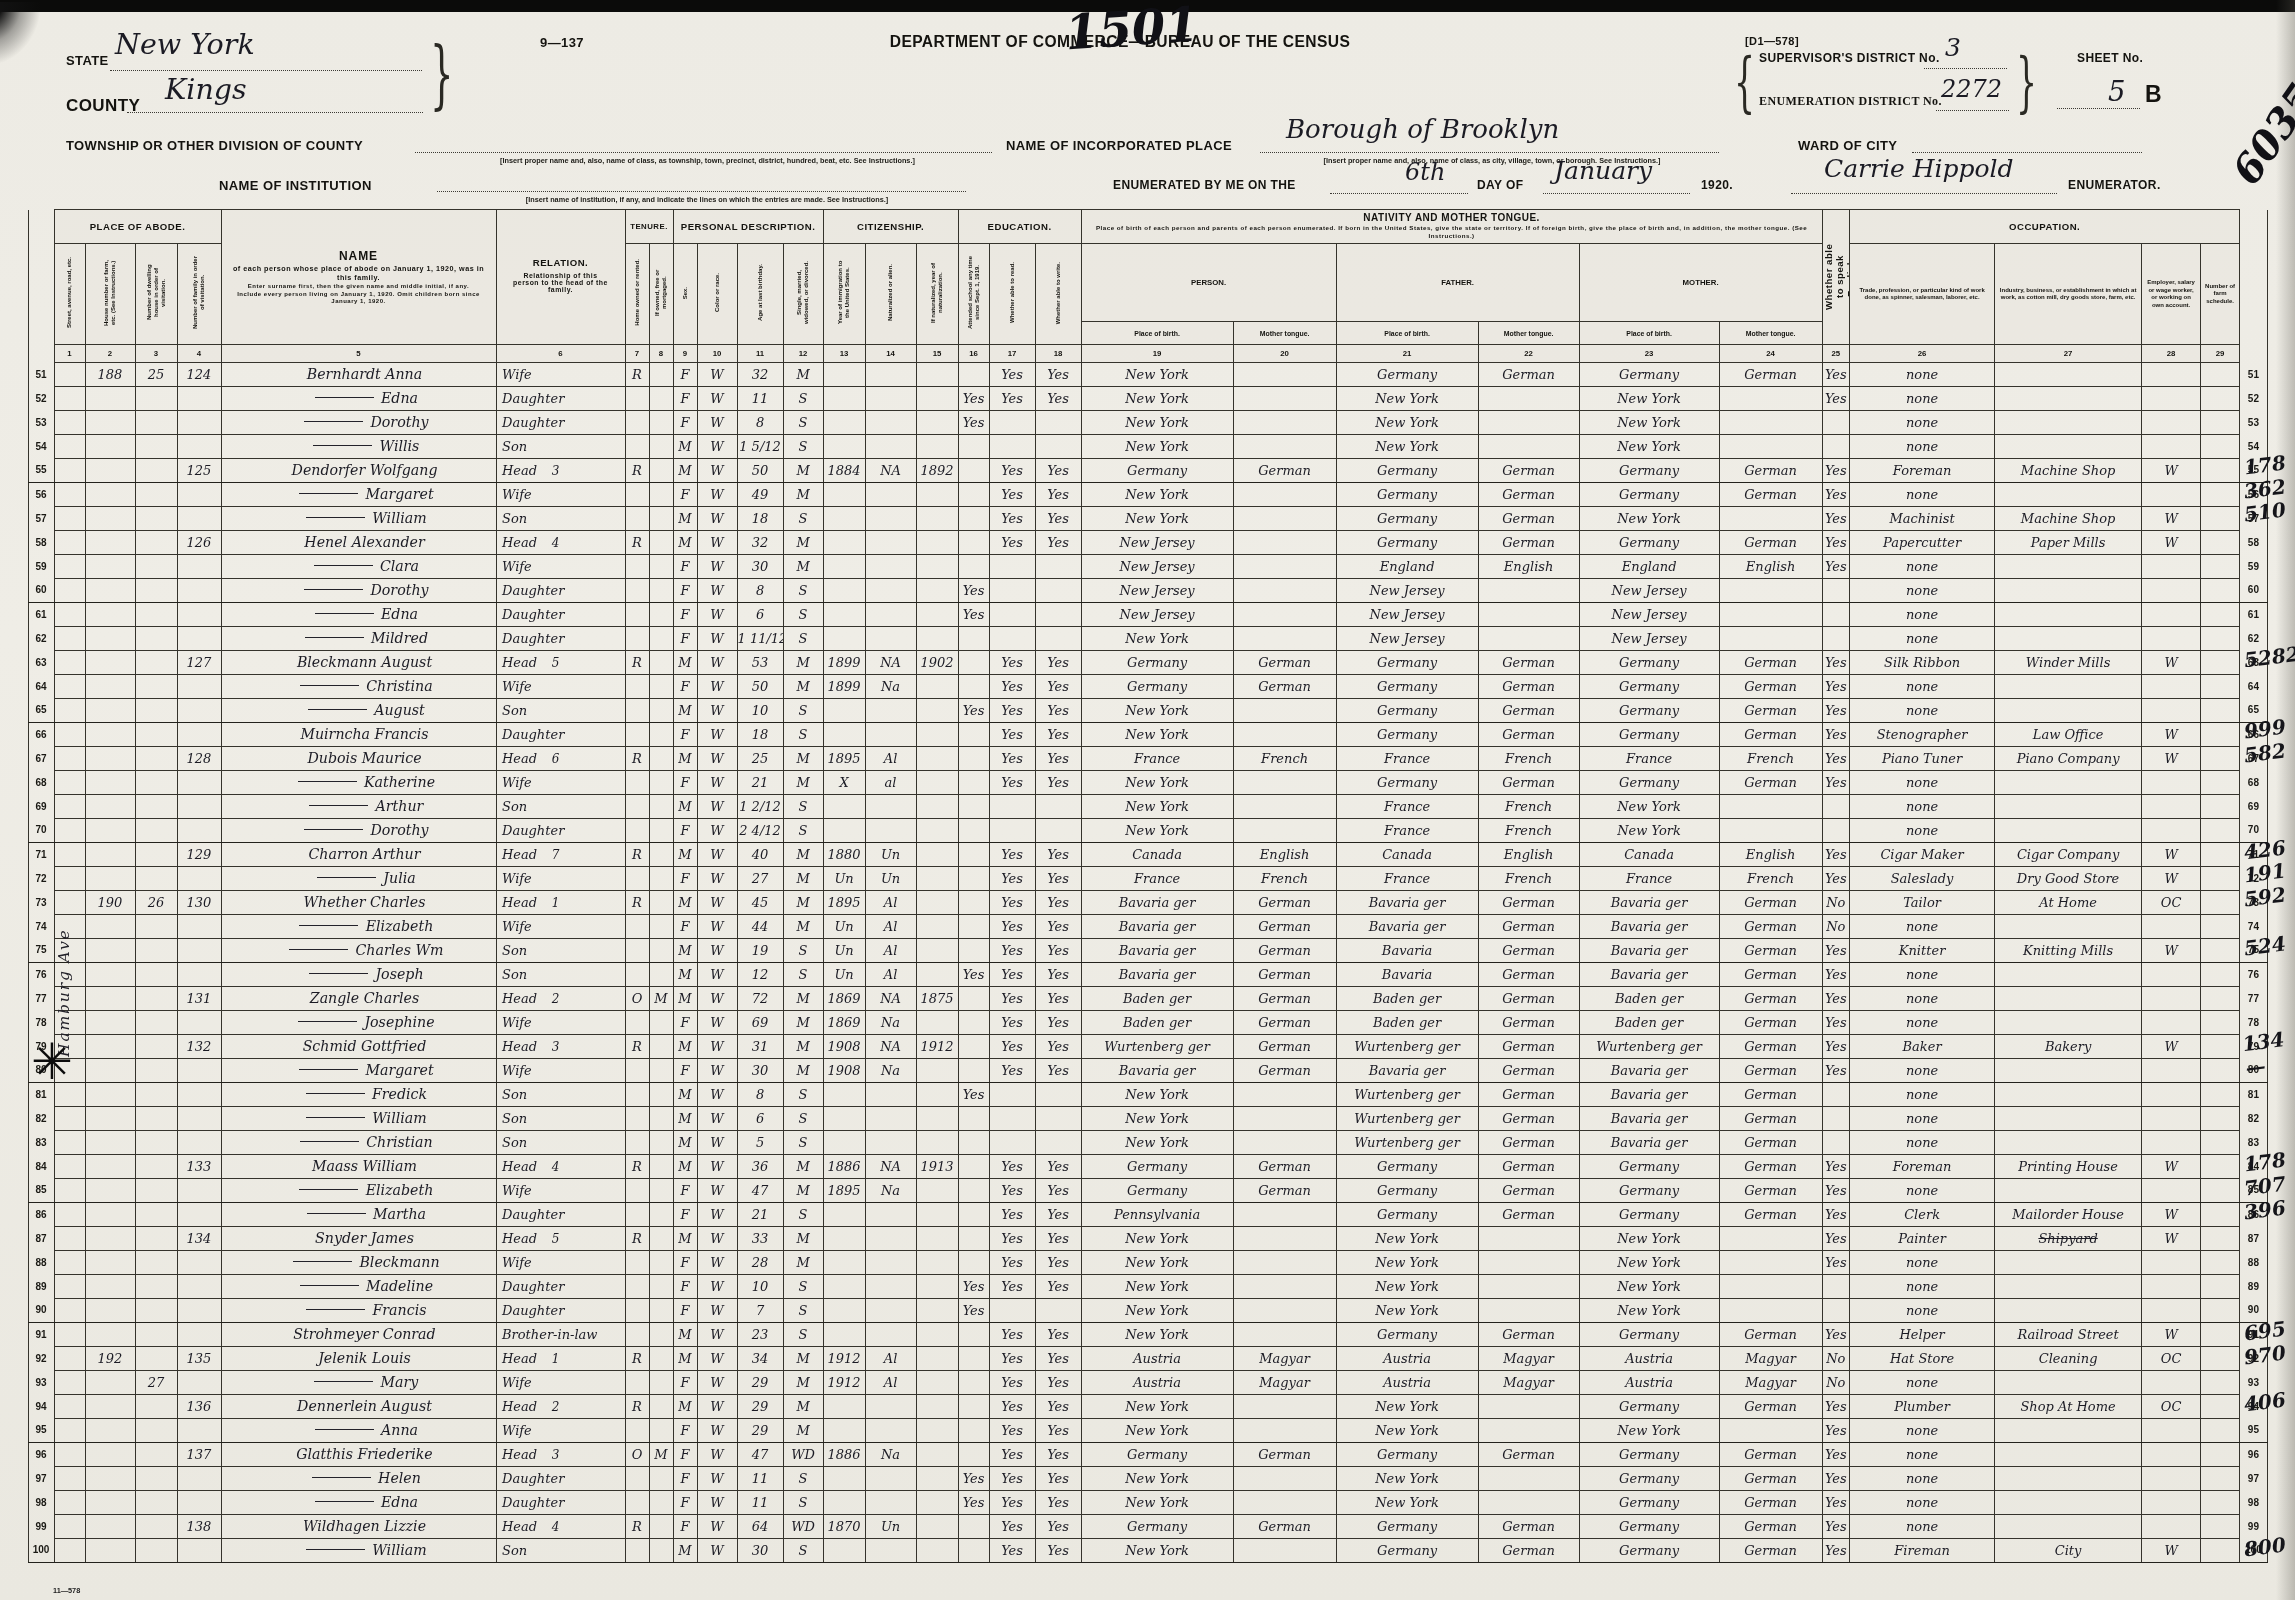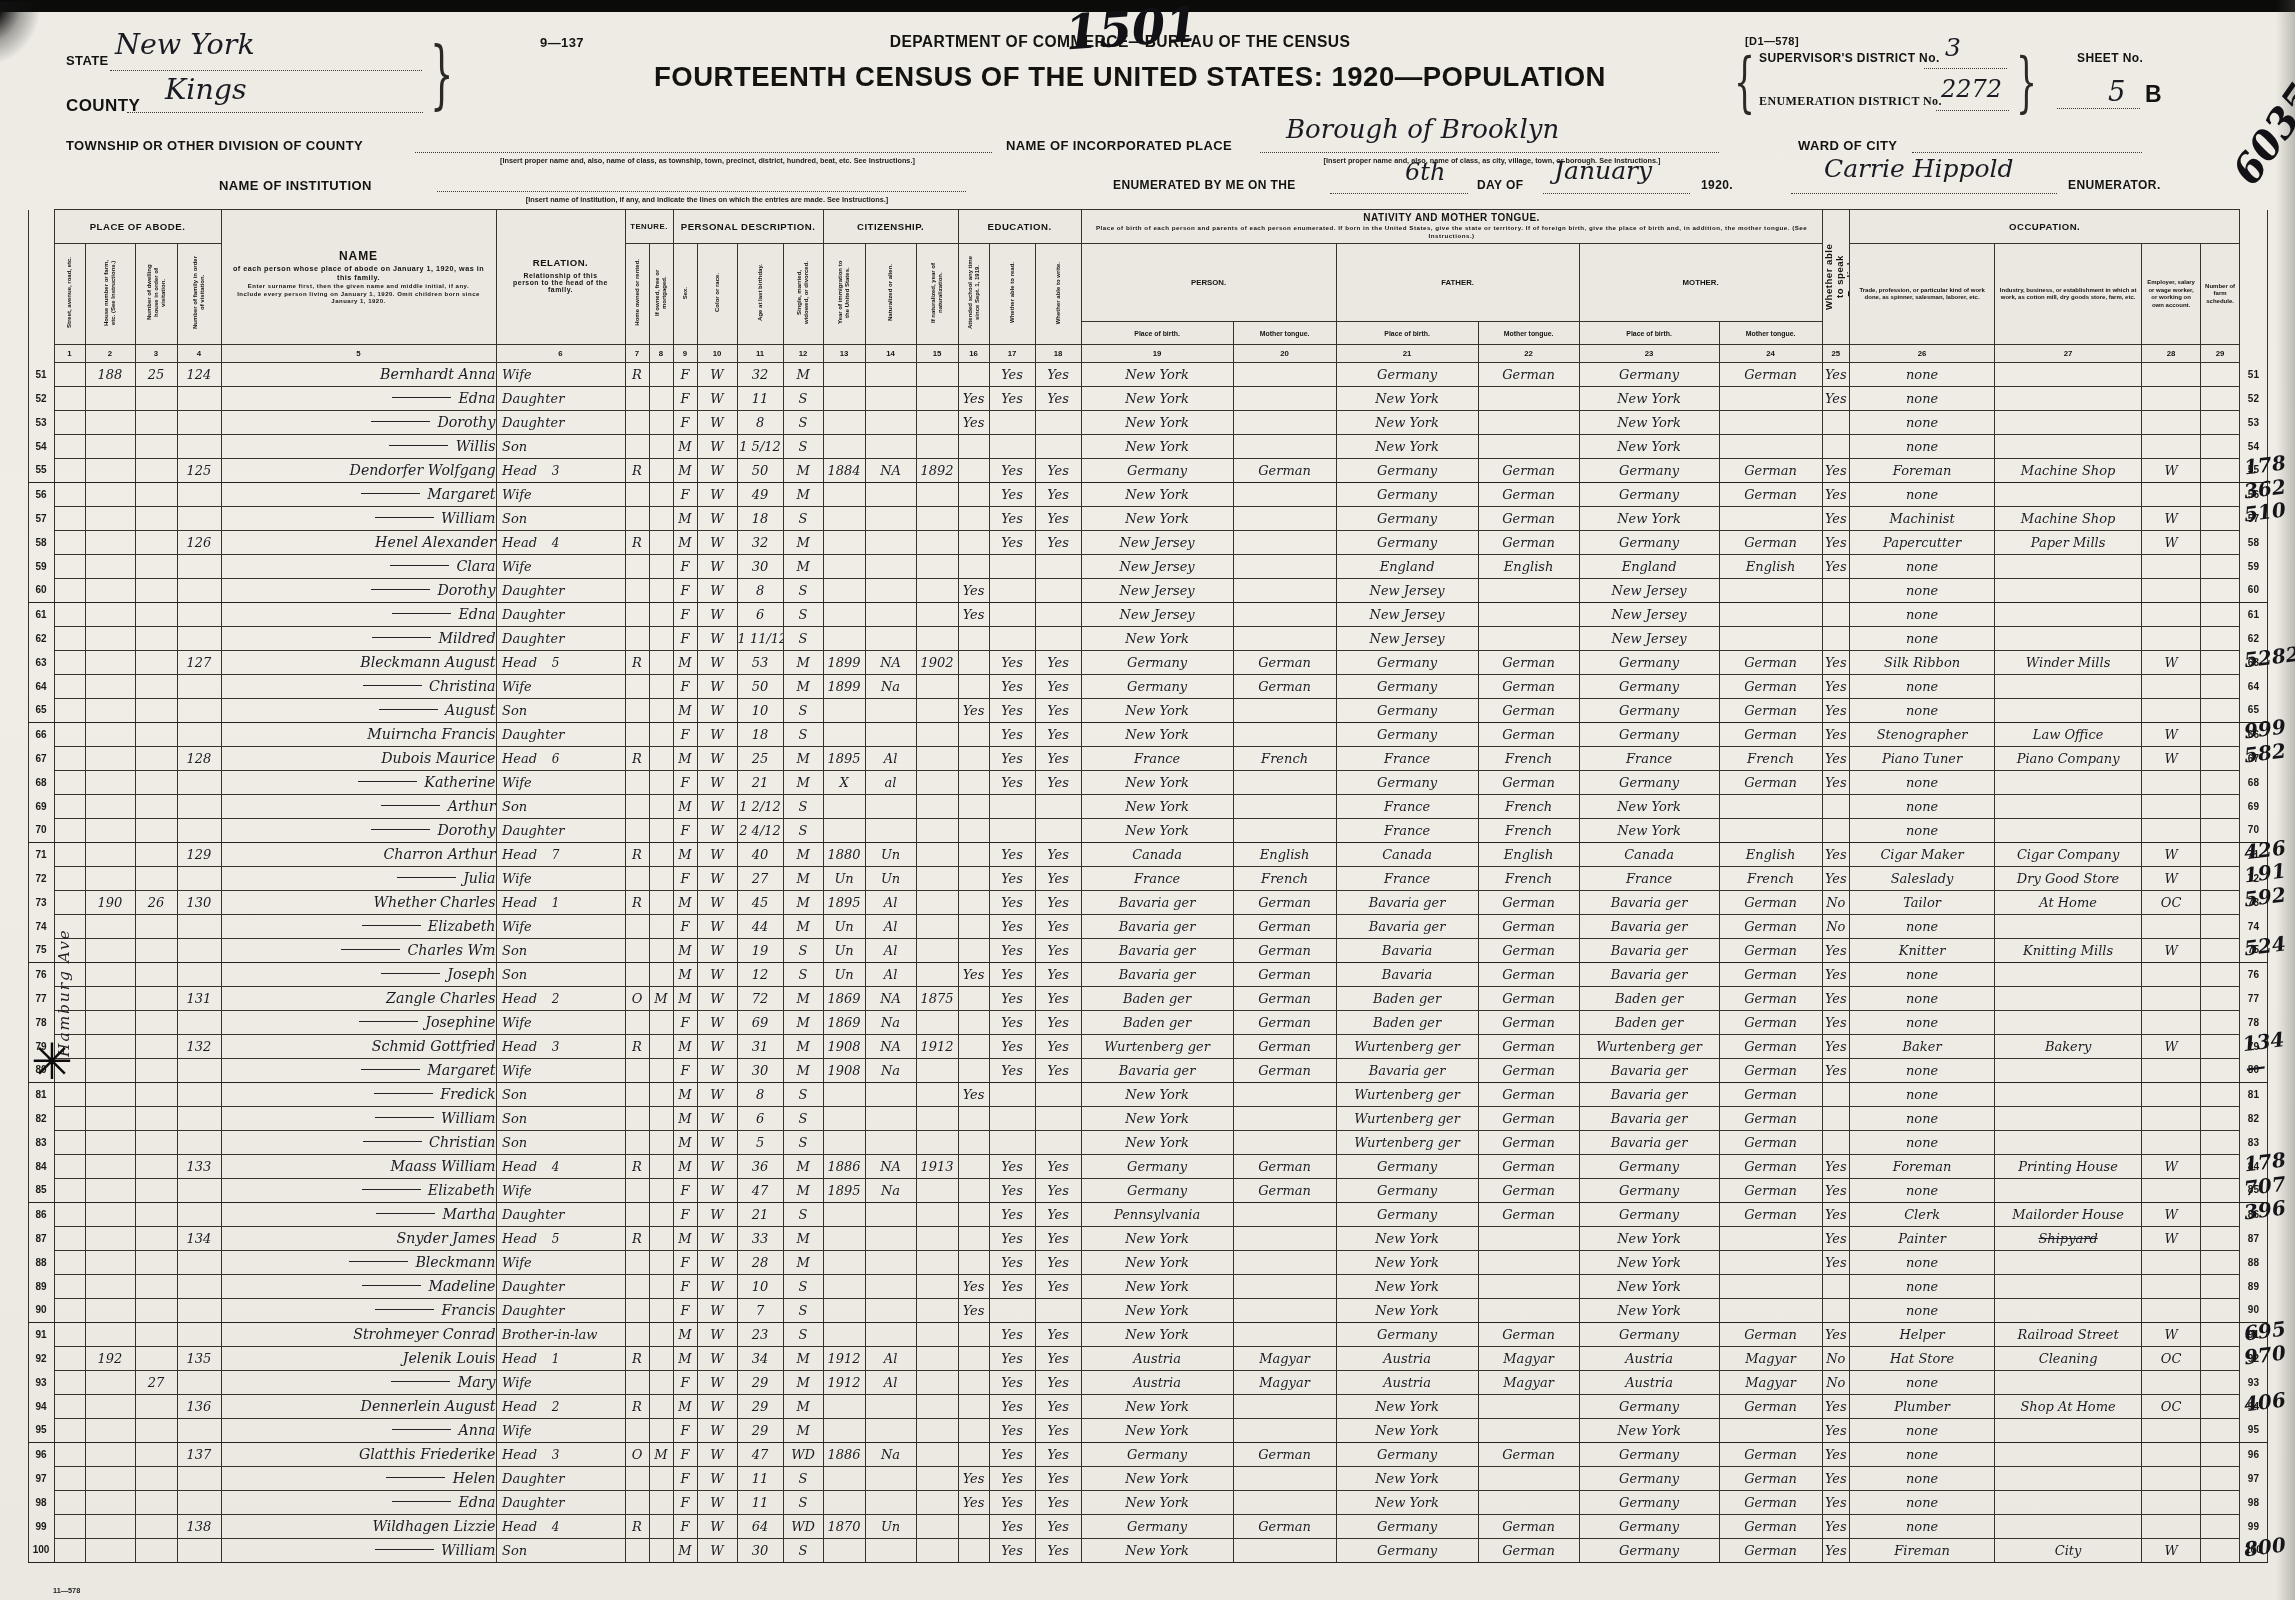--- a/index.html
+++ b/index.html
@@ -29,21 +29,21 @@
   td.rnc{font-family:"Liberation Sans",sans-serif;font-weight:bold;font-size:10px;text-align:center;color:#1a1914;}
   .name-h div.t1{font-size:12px;font-weight:bold;letter-spacing:0.9px;}
   .name-h div.t2{font-size:7.2px;font-weight:bold;white-space:normal;line-height:1.3;padding:0.9px 5.5px;}
   .name-h div.t3{font-size:6px;font-weight:bold;white-space:normal;line-height:1.2;padding:0 7.3px;}
   .nat-desc{font-size:6.2px;font-weight:bold;white-space:normal;line-height:1.25;padding:0.9px 9.2px;}
   .occ-sub{white-space:normal;padding:0 3.7px;}
   tbody tr{height:24px;}
   tbody td{text-align:center;vertical-align:middle;}
   tbody tr.r5 td{border-bottom:1.5px solid #23221c;}
   td .hw{font-size:13px;}
-  td.name-cell{text-align:right;padding-left:12px;}
+  td.name-cell{text-align:center;padding-left:12px;}
   td.name-cell .hw{font-size:14.2px;}
   td.left{text-align:left;padding-left:5.5px;margin-top:19px;}
   .ditto{display:inline-block;width:59px;height:0.9px;border-bottom:1.6px solid #23222a;margin:0 7.3px 3.7px 3.7px;vertical-align:middle;}
   .seq{font-family:"DejaVu Serif",serif;font-style:italic;font-size:12px;margin-left:14.7px;color:#1b1b24;}
   .strike{text-decoration:line-through;}
   .yk{font-size:11.5px;}
 
   
   .margin-note{position:absolute;left:2244px;font-family:"DejaVu Serif",serif;font-style:italic;font-size:20px;font-weight:bold;color:#15151a;transform:rotate(-7deg);z-index:5;}
   .scrib{position:absolute;font-family:"DejaVu Serif",serif;font-style:italic;font-weight:bold;color:#111116;z-index:6;}
@@ -62,21 +62,20 @@
   <div class="abs pl" style="left:66px;top:53px;font-size:13px;">STATE</div>
   <div class="abs hw" style="left:115px;top:27.5px;font-size:28.5px;">New York</div>
   <div class="abs uline" style="left:110px;top:70px;width:312px;"></div>
   <div class="abs pl" style="left:66px;top:96px;font-size:17px;">COUNTY</div>
   <div class="abs hw" style="left:165px;top:73px;font-size:28.5px;">Kings</div>
   <div class="abs uline" style="left:127px;top:112px;width:296px;"></div>
   <div class="abs brace" style="left:430px;top:53px;font-size:37px;">}</div>
 
   <div class="abs pl" style="left:540px;top:35px;font-size:13px;">9—137</div>
   <div class="abs pl" style="left:762px;top:33px;width:716px;text-align:center;font-size:15.6px;">DEPARTMENT OF COMMERCE—BUREAU OF THE CENSUS</div>
-  <div class="abs pl" style="left:588px;top:61px;width:1084px;text-align:center;font-size:27.5px;letter-spacing:0.5px;">FOURTEENTH CENSUS OF THE UNITED STATES: 1920—POPULATION</div>
   <div class="abs pl" style="left:1745px;top:35px;font-size:11px;">[D1—578]</div>
 
   <div class="abs brace" style="left:1734px;top:61px;font-size:33px;">{</div>
   <div class="abs pl" style="left:1759px;top:51px;font-size:12px;">SUPERVISOR'S DISTRICT No.</div>
   <div class="abs hw" style="left:1945px;top:33px;font-size:25px;">3</div>
   <div class="abs uline" style="left:1924px;top:68px;width:83px;"></div>
   <div class="abs pl" style="left:1759px;top:94px;font-size:12px;font-family:Liberation Serif, serif;">ENUMERATION DISTRICT No.</div>
   <div class="abs hw" style="left:1941px;top:75px;font-size:24px;">2272</div>
   <div class="abs uline" style="left:1936px;top:110px;width:73px;"></div>
   <div class="abs brace" style="left:2016px;top:61px;font-size:33px;">}</div>

